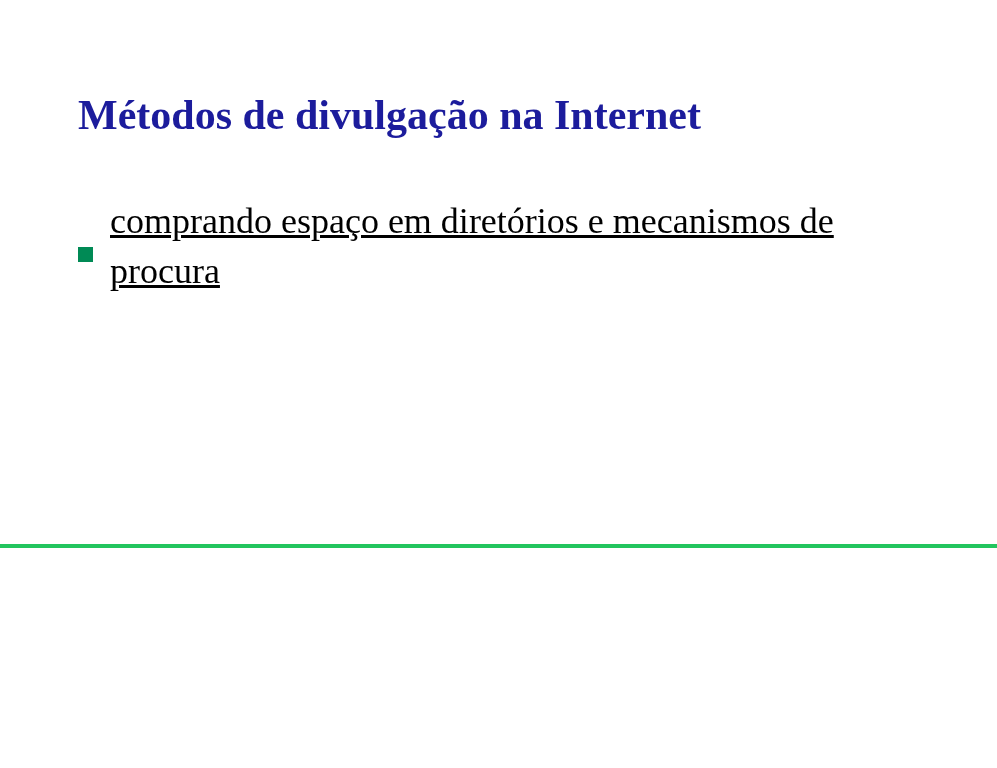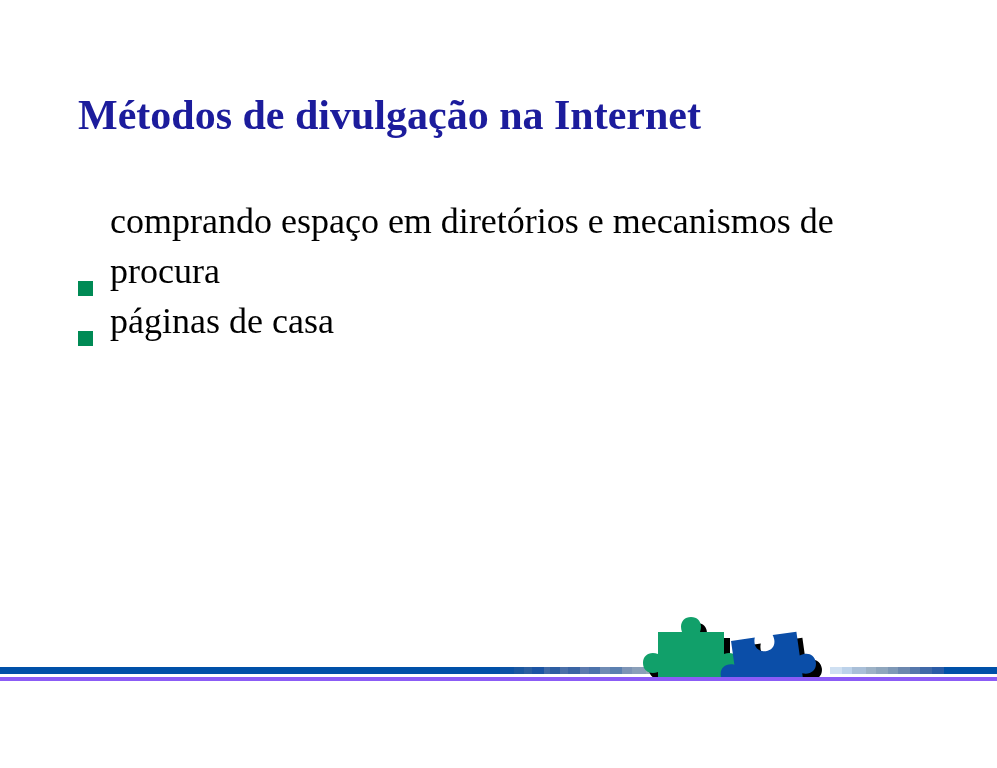--- a/index.html
+++ b/index.html
@@ -7,25 +7,25 @@
     padding: 0;
     background: #ffffff;
   }
   body {
     font-family: "Liberation Serif", "DejaVu Serif", serif;
   }
 
   #slide {
     position: relative;
     width: 997px;
-    height: 681px;
+    height: 548px;
     background: #ffffff;
     overflow: hidden;
     box-sizing: border-box;
-    border-bottom: 4px solid #8b5cf6;
+    border-bottom: 4px solid #22c55e;
   }
 
   
   #title {
     position: absolute;
     left: 78px;
     top: 93px;
     width: 840px;
     font-size: 42px;
     font-weight: bold;
@@ -38,22 +38,23 @@
   
   #body {
     position: absolute;
     left: 78px;
     top: 196px;
     width: 860px;
   }
   .bullet-row {
     position: relative;
     display: flex;
-    align-items: flex-end;
+    align-items: center;
     margin-bottom: 0px;
+    text-decoration: underline;
   }
   .bullet-marker {
     flex: 0 0 auto;
     width: 15px;
     height: 15px;
     background: #008a55;
     margin-top: 17px;
     margin-right: 17px;
   }
   .bullet-text {
@@ -96,24 +97,20 @@
 
   <div id="title" style="color: rgb(28, 28, 156);">Métodos de divulgação na Internet</div>
 
   <div id="body">
 
     <div class="bullet-row">
       <span class="bullet-marker" style="background: rgb(0, 138, 85);"></span>
       <span class="bullet-text">comprando espaço em diretórios e mecanismos de procura</span>
     </div>
 
-    <div class="bullet-row">
-      <span class="bullet-marker" style="background: rgb(0, 138, 85);"></span>
-      <span class="bullet-text">páginas de casa</span>
-    </div>
 
 
 
 
   </div>
 
   <div class="rule-wrap" id="rule-blue">
       <div class="seg" style="left: 0px; width: 500px; background: rgb(0, 80, 168);"></div>
       <div class="seg" style="left: 500px; width: 14px; background: rgb(11, 82, 165);"></div>
       <div class="seg" style="left: 514px; width: 10px; background: rgb(26, 87, 160);"></div>

